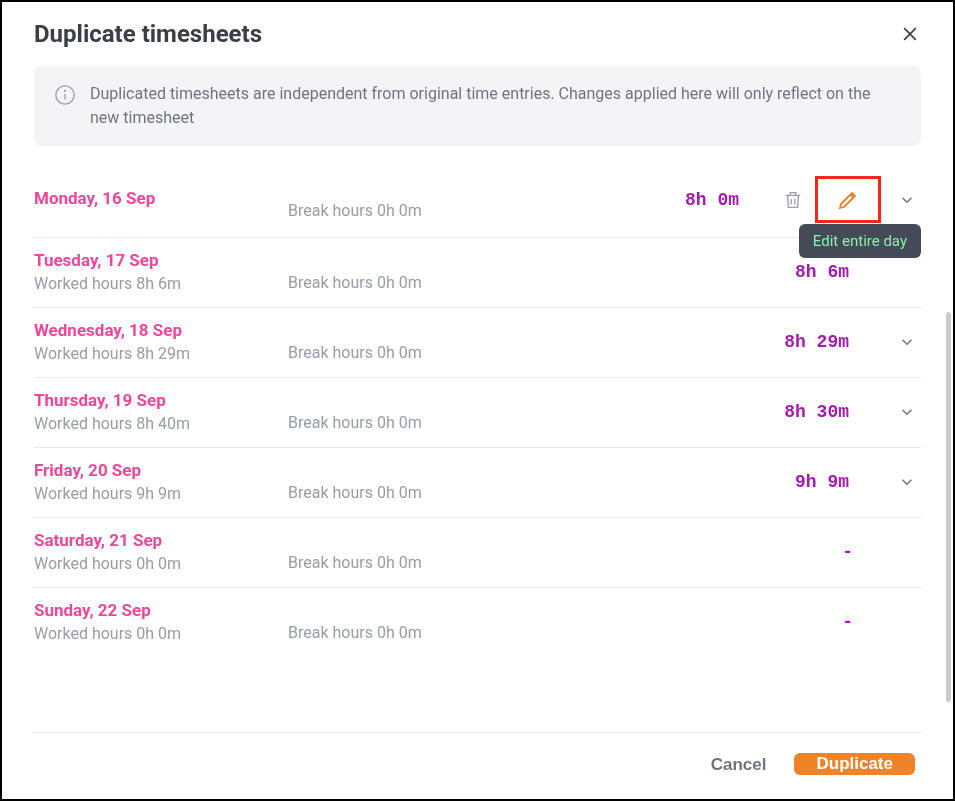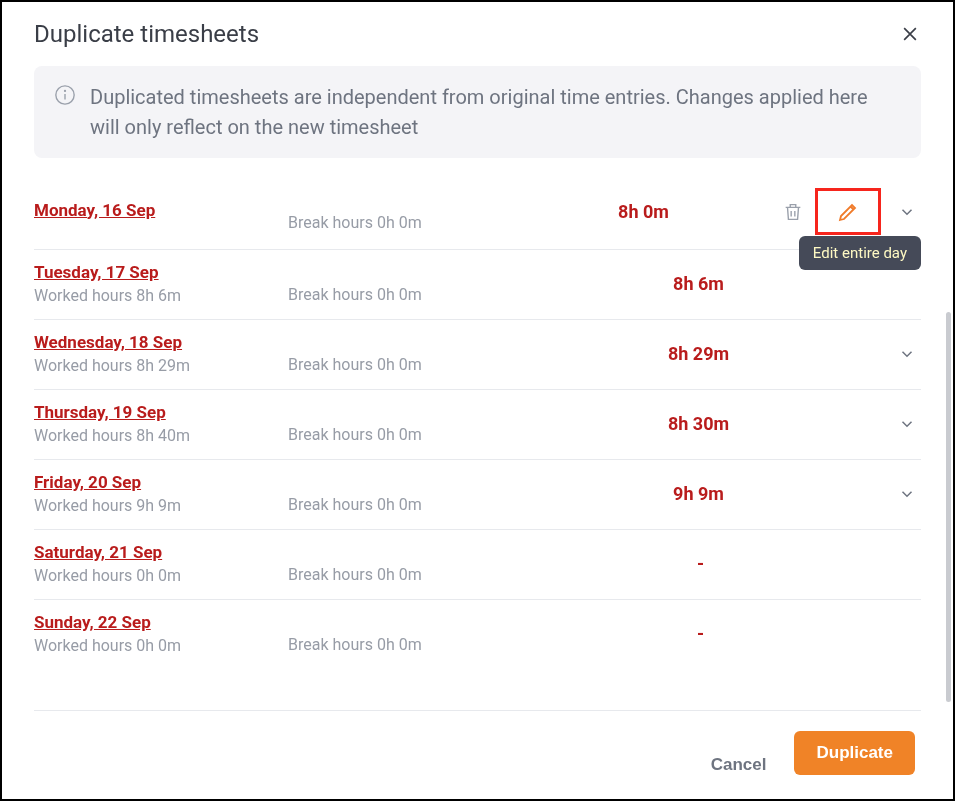--- a/index.html
+++ b/index.html
@@ -22,21 +22,21 @@
       flex-direction: column;
     }
     .modal-header {
       display: flex;
       justify-content: space-between;
       align-items: center;
       margin-bottom: 18px;
     }
     .modal-title {
       font-size: 24px;
-      font-weight: 400;
+      font-weight: 700;
       color: #3a3e47;
     }
     .close-btn {
       cursor: pointer;
       width: 22px;
       height: 22px;
       display: flex;
       align-items: center;
       justify-content: center;
     }
@@ -61,21 +61,21 @@
       height: 22px;
       margin-top: 2px;
     }
     .info-icon svg {
       stroke: #9aa0ab;
       stroke-width: 1.5;
       fill: none;
     }
     .info-text {
       color: #6e7480;
-      font-size: 20px;
+      font-size: 16px;
       line-height: 1.5;
     }
     .days-list {
       flex: 1;
       overflow: auto;
     }
     .day-row {
       border-bottom: 1px solid #e7e9ed;
       padding: 12px 0 14px 0;
       position: relative;
@@ -89,38 +89,38 @@
     }
     .day-left {
       flex: 0 0 245px;
     }
     .day-mid {
       flex: 0 0 260px;
       margin-left: 9px;
     }
     .day-total {
       flex: 1;
-      text-align: center;
+      text-align: right;
       font-weight: 700;
       font-size: 18px;
-      color: #b91c1c;
+      color: #a21caf;
       padding-right: 40px;
+      font-family: Liberation Mono, monospace;
     }
     .day-actions {
       flex: 0 0 auto;
       display: flex;
       align-items: center;
       gap: 8px;
     }
     .day-name {
       font-weight: 700;
       font-size: 17px;
-      color: #b91c1c;
+      color: #ec4899;
       margin-bottom: 4px;
-      text-decoration: underline;
     }
     .day-sub {
       font-size: 16px;
       color: #979ca6;
     }
     .icon-btn {
       cursor: pointer;
       width: 28px;
       height: 28px;
       display: flex;
@@ -164,21 +164,21 @@
       width: 24px;
       height: 24px;
       fill: none;
       stroke-width: 1.8;
     }
     .tooltip {
       position: absolute;
       right: 0;
       top: 60px;
       background: #454a58;
-      color: #fef9c3;
+      color: #86efac;
       font-size: 15px;
       padding: 8px 14px;
       border-radius: 6px;
       white-space: nowrap;
       z-index: 10;
     }
     .modal-footer {
       border-top: 1px solid #e7e9ed;
       padding: 20px 6px 24px 0;
       display: flex;
@@ -193,21 +193,21 @@
       font-size: 17px;
       font-weight: 600;
       cursor: pointer;
     }
     .btn-primary {
       background: #f08327;
       border: none;
       color: #fff;
       font-size: 17px;
       font-weight: 700;
-      padding: 12px 22px;
+      padding: 1px 22px;
       border-radius: 6px;
       cursor: pointer;
     }
     .scrollbar-edge {
       position: absolute;
       right: 2px;
       top: 310px;
       width: 5px;
       height: 390px;
       background: #c9cbd0;

